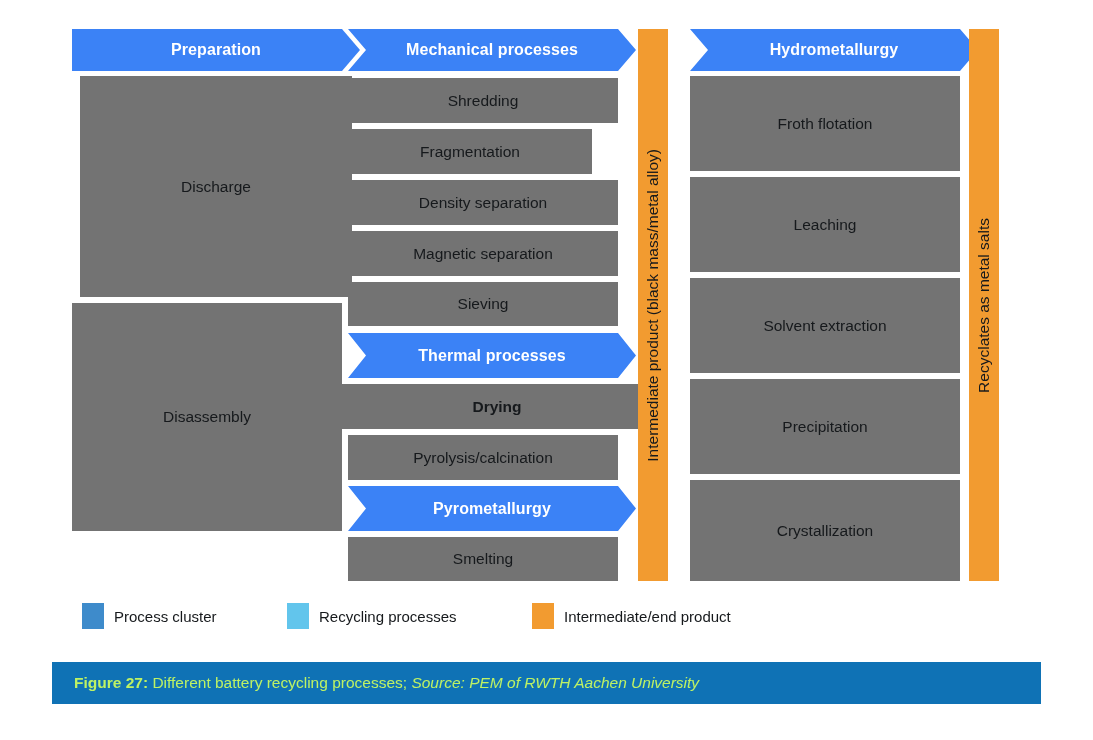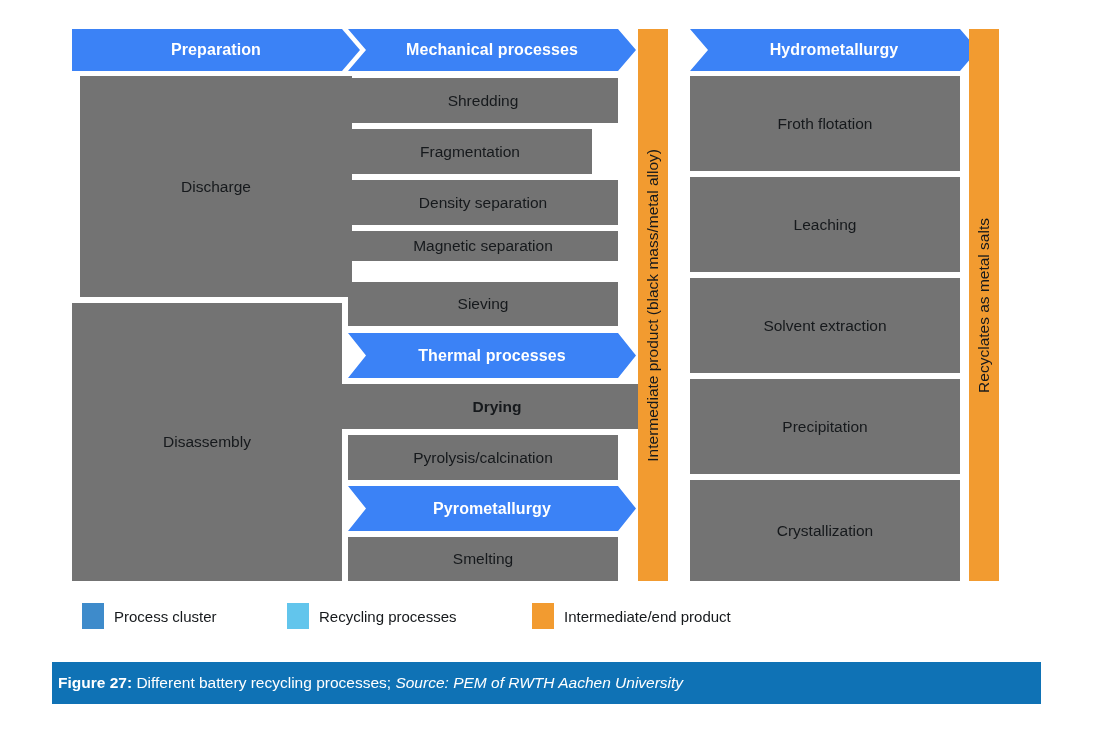--- a/index.html
+++ b/index.html
@@ -82,59 +82,59 @@
     position: absolute;
     left: 52px;
     top: 662px;
     width: 989px;
     height: 42px;
     background: #0f72b5;
     display: flex;
     align-items: center;
   }
   #caption-text {
-    color: #ffffff;
+    color: #bef264;
     font-size: 15.5px;
-    padding-left: 6px;
+    padding-left: 22px;
     white-space: nowrap;
   }
   #caption-text b { font-weight: bold; }
   #caption-text i { font-style: italic; }
 </style>
 </head>
 <body>
 
 <div id="figure-root">
 
   <div class="abs cluster-header chev-right" style="left:72px; top:29px; width:288px; height:42px;">
     <span>Preparation</span>
   </div>
 
   <div class="abs proc-box" style="left:80px; top:76px; width:272px; height:221px;">
     <span>Discharge</span>
   </div>
 
-  <div class="abs proc-box" style="left:72px; top:303px; width:270px; height:278px;">
+  <div class="abs proc-box" style="left:72px; top:303px; width:270px; height:228px;">
     <span>Disassembly</span>
   </div>
 
   <div class="abs cluster-header chev-both" style="left:348px; top:29px; width:288px; height:42px;">
     <span>Mechanical processes</span>
   </div>
 
   <div class="abs proc-box" style="left:348px; top:78px; width:270px; height:45px;">
     <span>Shredding</span>
   </div>
   <div class="abs proc-box" style="left:348px; top:129px; width:244px; height:45px;">
     <span>Fragmentation</span>
   </div>
   <div class="abs proc-box" style="left:348px; top:180px; width:270px; height:45px;">
     <span>Density separation</span>
   </div>
-  <div class="abs proc-box" style="left:348px; top:231px; width:270px; height:30px;">
+  <div class="abs proc-box" style="left:348px; top:231px; width:270px; height:45px;">
     <span>Magnetic separation</span>
   </div>
   <div class="abs proc-box" style="left:348px; top:282px; width:270px; height:44px;">
     <span>Sieving</span>
   </div>
 
   <div class="abs cluster-header chev-both" style="left:348px; top:333px; width:288px; height:45px;">
     <span>Thermal processes</span>
   </div>
 

